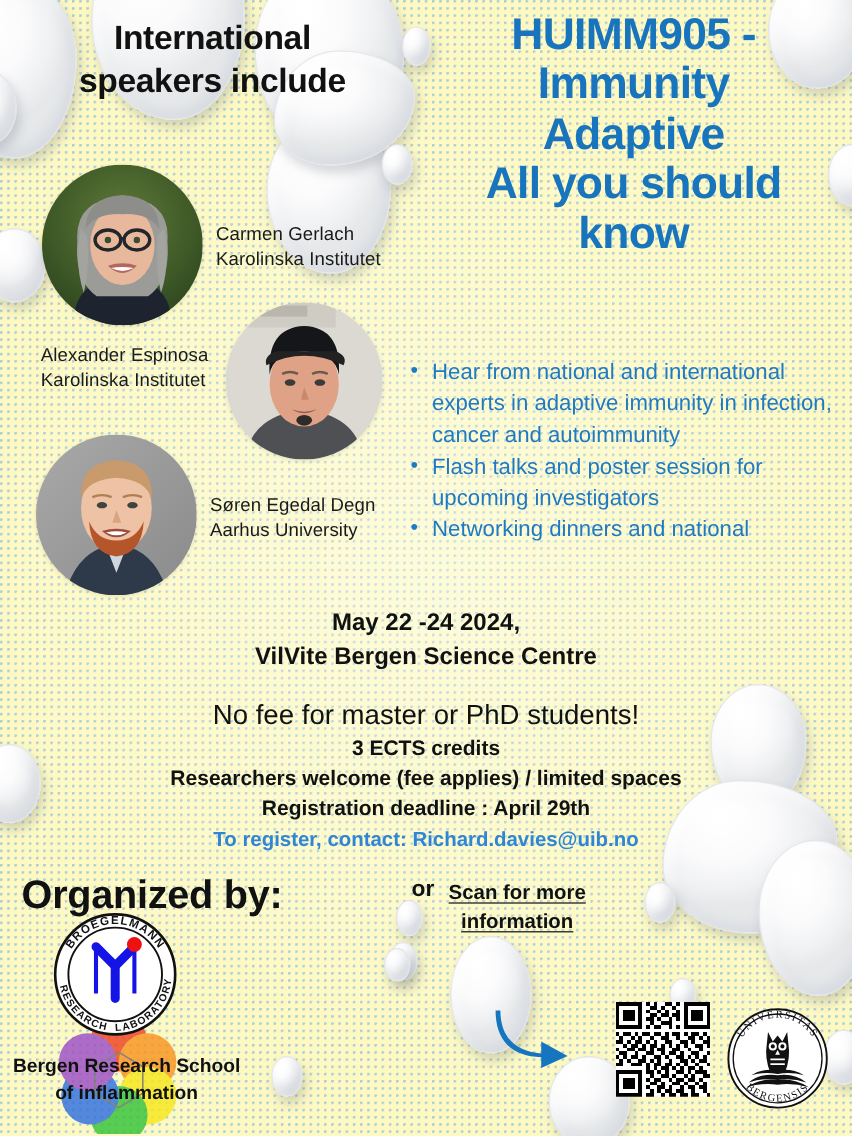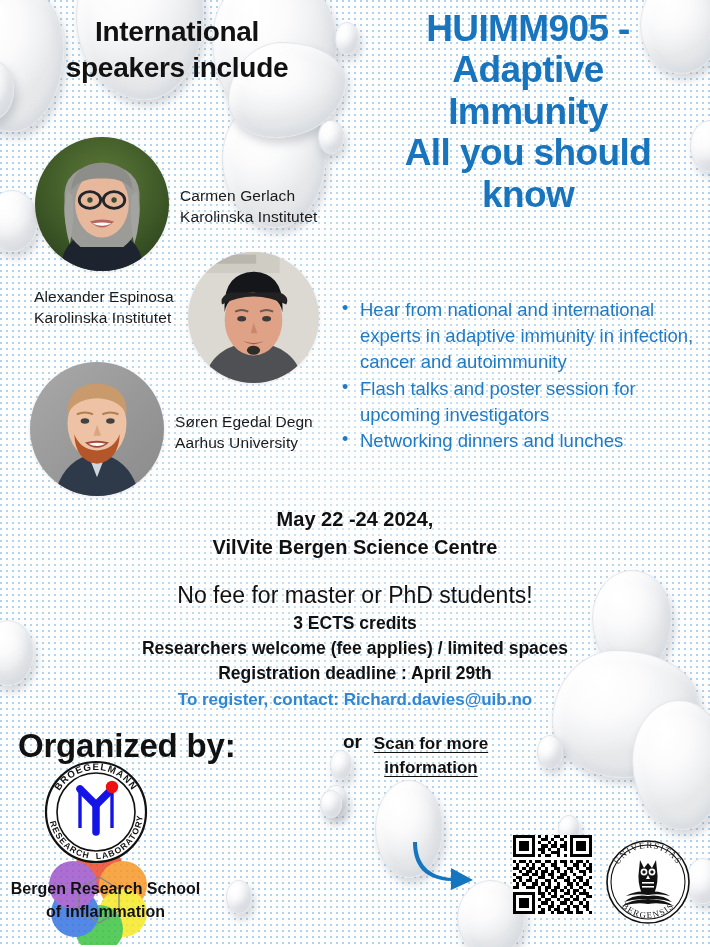--- a/index.html
+++ b/index.html
@@ -4,21 +4,21 @@
 <title>HUIMM905 Poster</title>
 <style>
   * { margin:0; padding:0; box-sizing:border-box; }
   html,body{ background:#888; }
   body{ font-family:"Liberation Sans", sans-serif; }
 
   #poster{
     position:relative;
     width:710px; height:947px;
     overflow:hidden;
-    background:#ffffff;
+    background:#fef9c3;
   }
 
   
   #dotgrid{
     position:absolute; inset:0;
     background-image:
       radial-gradient(circle at 1px 1px, rgba(110,175,225,.55) 1.05px, transparent 1.3px);
     background-size:6px 6px;
     z-index:1;
   }
@@ -166,22 +166,22 @@
   <div class="blob" style="left:686px;top:858px;width:34px;height:46px;border-radius:50%;"></div>
   <div class="blob" style="left:-18px;top:620px;width:52px;height:66px;border-radius:50%;"></div>
 
   <div id="left-head">
     <div>International</div>
     <div>speakers include</div>
   </div>
 
   <div id="title">
     <div>HUIMM905 -</div>
+    <div>Immunity</div>
     <div>Adaptive</div>
-    <div>Immunity</div>
     <div>All you should</div>
     <div>know</div>
   </div>
 
   <div class="photo" style="left:35px;top:137px;width:134px;height:134px;">
     <svg viewBox="0 0 100 100" preserveAspectRatio="xMidYMid slice">
       <defs>
         <radialGradient id="cgbg" cx="50%" cy="35%" r="85%">
           <stop offset="0%" stop-color="#5f7a3a"></stop>
             <stop offset="55%" stop-color="#3d5726"></stop>
@@ -258,21 +258,21 @@
     </svg>
   </div>
   <div class="caption" style="left:175px;top:412px;">
     <div>Søren Egedal Degn</div>
     <div>Aarhus University</div>
   </div>
 
   <ul id="bullets">
     <li>Hear from national and international experts in adaptive immunity in infection, cancer and autoimmunity</li>
     <li>Flash talks and poster session for upcoming investigators</li>
-    <li>Networking dinners and lunches</li>
+    <li>Networking dinners and national</li>
   </ul>
 
   <div id="datevenue">
     <div>May 22 -24 2024,</div>
     <div>VilVite Bergen Science Centre</div>
   </div>
 
   <div id="fees">
     <div class="big">No fee for master or PhD students!</div>
     <div class="med">3 ECTS credits</div>

